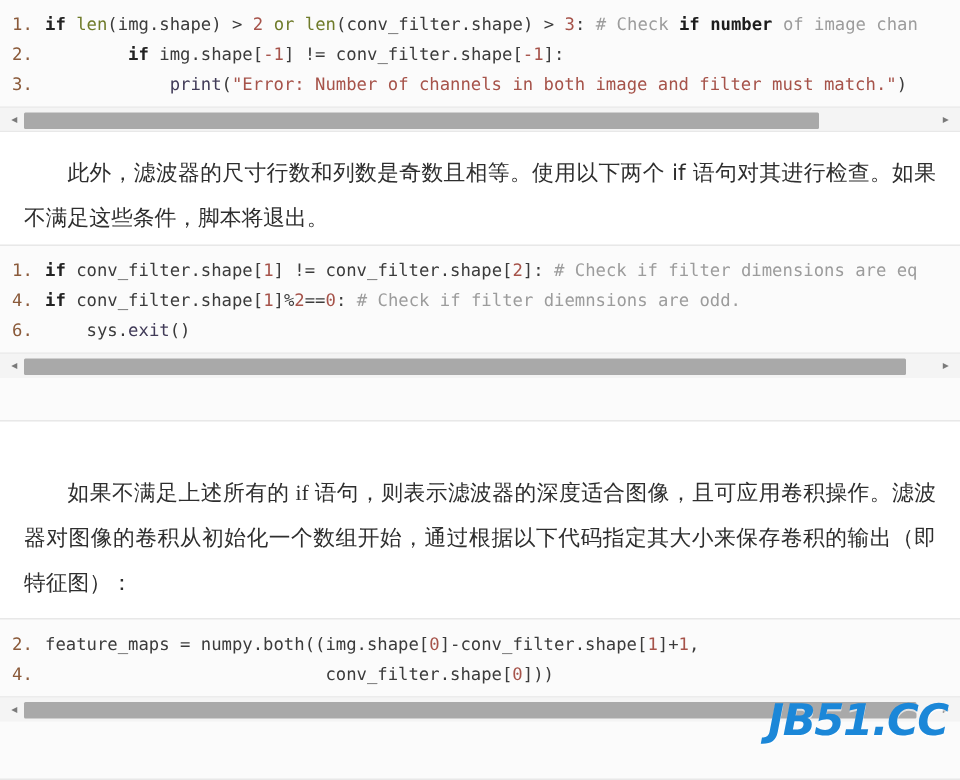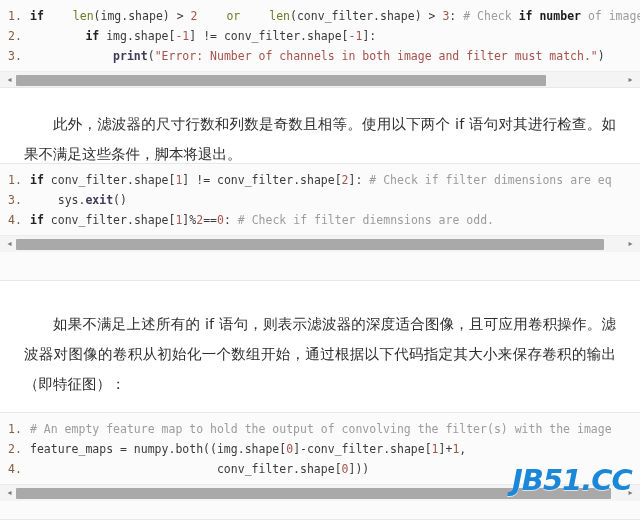--- a/index.html
+++ b/index.html
@@ -56,26 +56,26 @@
     padding-left: 8px;
     box-sizing: border-box;
     color: #8a5a3a;
     font-family: "DejaVu Sans Mono", "Liberation Mono", monospace;
     font-size: 11.5px;
   }
 
   
   .k  { color: #222222; font-weight: bold; }   
   .b  { color: #1d1d1d; font-weight: bold; }   
-  .fn { color: #6f7b2a; margin-left: 22px; }                      
+  .fn { color: #6f7b2a; }                      
   .nm { color: #3b3b3b; }                      
   .st { color: #a6534a; }                      
   .cm { color: #9c9c9c; }                      
   .num{ color: #a6534a; }                      
-  .pr { color: #413b58; font-weight: bold; }   
+  .pr { color: #413b58; font-weight: normal; }   
 
   
   .hscroll {
     position: relative;
     height: 17px;
     background: #f4f4f4;
     border-top: 1px solid #ececec;
     box-sizing: border-box;
   }
   .hscroll .track {
@@ -115,21 +115,21 @@
     width: 640px;
     box-sizing: border-box;
     padding: 0 16px;
     font-family: "DejaVu Sans", "Liberation Sans", sans-serif;
     font-size: 14.5px;
     line-height: 30px;
     color: #2e2e2e;
     text-align: justify;
   }
   .prose p {
-    margin: 8px;
+    margin: 0;
     text-indent: 2em;
   }
 
   
   .watermark {
     position: absolute;
     font-family: "DejaVu Sans", "Liberation Sans", sans-serif;
     font-size: 29px;
     font-weight: bold;
     font-style: italic;
@@ -166,43 +166,42 @@
   <div class="prose" style="top:101px;">
     <p>此外，滤波器的尺寸行数和列数是奇数且相等。使用以下两个 if 语句对其进行检查。如果不满足这些条件，脚本将退出。</p>
   </div>
 
   <div class="code-block" id="cb2" style="top:163px; height:118px;">
     <div class="code-lines">
 
       <div class="code-line"><span class="ln">1.</span><span class="k">if</span> <span class="nm">conv_filter.shape[</span><span class="num">1</span><span class="nm">] != conv_filter.shape[</span><span class="num">2</span><span class="nm">]:</span> <span class="cm"># Check if filter dimensions are eq</span></div>
 
 
-      <div class="code-line"><span class="ln">3.</span>    <span class="nm">sys.</span><span class="pr">exit</span><span class="nm">()</span></div>
 
       <div class="code-line"><span class="ln">4.</span><span class="k">if</span> <span class="nm">conv_filter.shape[</span><span class="num">1</span><span class="nm">]%</span><span class="num">2</span><span class="nm">==</span><span class="num">0</span><span class="nm">:</span> <span class="cm"># Check if filter diemnsions are odd.</span></div>
 
 
+      <div class="code-line"><span class="ln">6.</span>    <span class="nm">sys.</span><span class="pr">exit</span><span class="nm">()</span></div>
 
     </div>
     <div class="hscroll">
       <div class="track"></div>
       <div class="thumb" style="width:588px;"></div>
       <div class="arrow left">◂</div>
       <div class="arrow right">▸</div>
     </div>
   </div>
 
-  <div class="prose" style="top:301px;">
+  <div class="prose" style="top:314px;font-family:Liberation Serif, serif;">
     <p>如果不满足上述所有的 if 语句，则表示滤波器的深度适合图像，且可应用卷积操作。滤波器对图像的卷积从初始化一个数组开始，通过根据以下代码指定其大小来保存卷积的输出（即特征图）：</p>
   </div>
 
   <div class="code-block" id="cb3" style="top:412px; height:108px;">
     <div class="code-lines">
 
-      <div class="code-line"><span class="ln">1.</span><span class="cm"># An empty feature map to hold the output of convolving the filter(s) with the image</span></div>
 
       <div class="code-line"><span class="ln">2.</span><span class="nm">feature_maps = numpy.both((img.shape[</span><span class="num">0</span><span class="nm">]-conv_filter.shape[</span><span class="num">1</span><span class="nm">]+</span><span class="num">1</span><span class="nm">,</span></div>
 
 
       <div class="code-line"><span class="ln">4.</span>                           <span class="nm">conv_filter.shape[</span><span class="num">0</span><span class="nm">]))</span></div>
 
     </div>
     <div class="hscroll">
       <div class="track"></div>
       <div class="thumb" style="width:595px;"></div>

